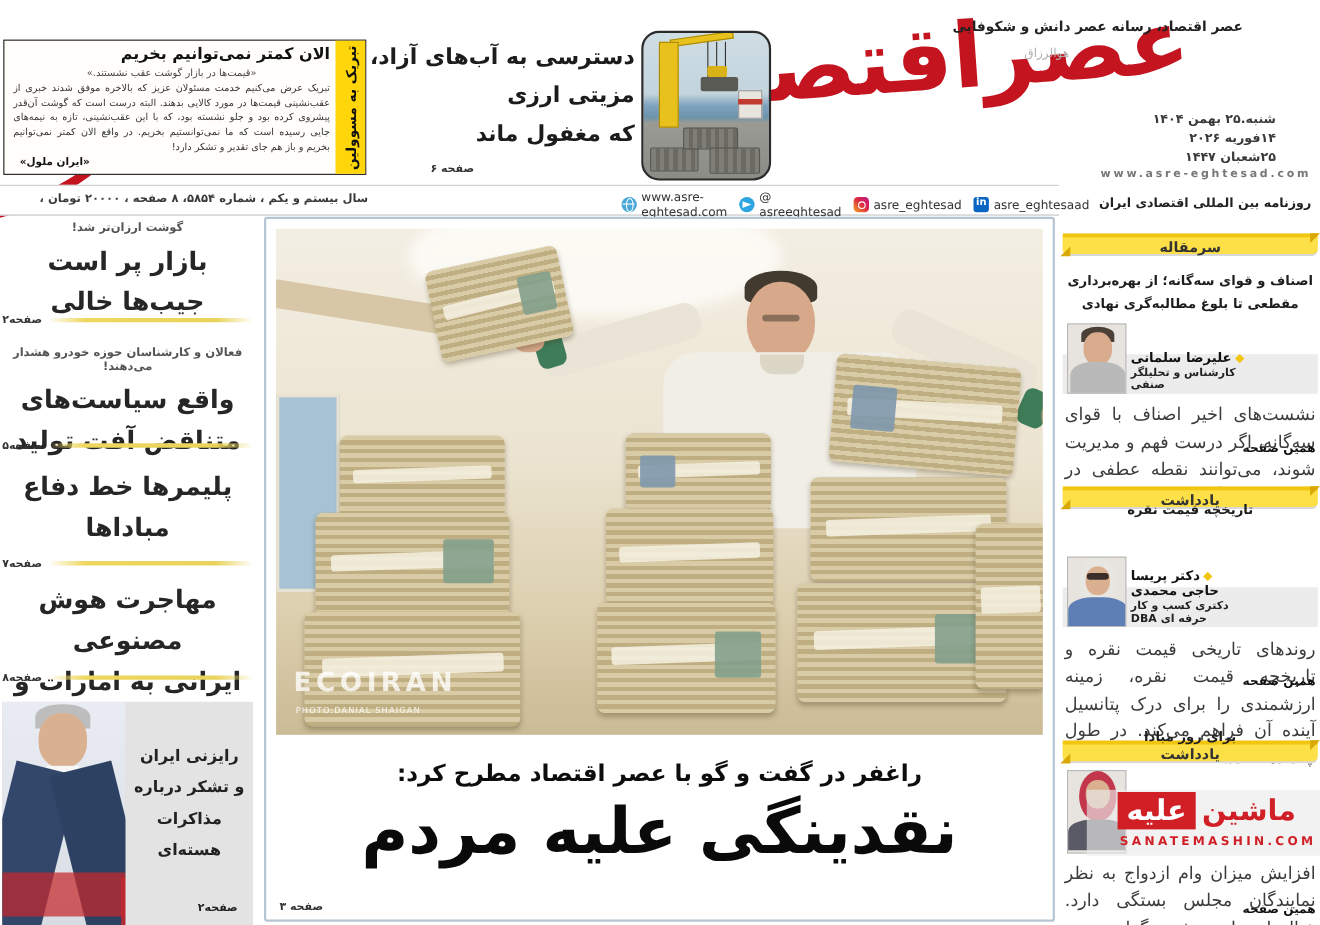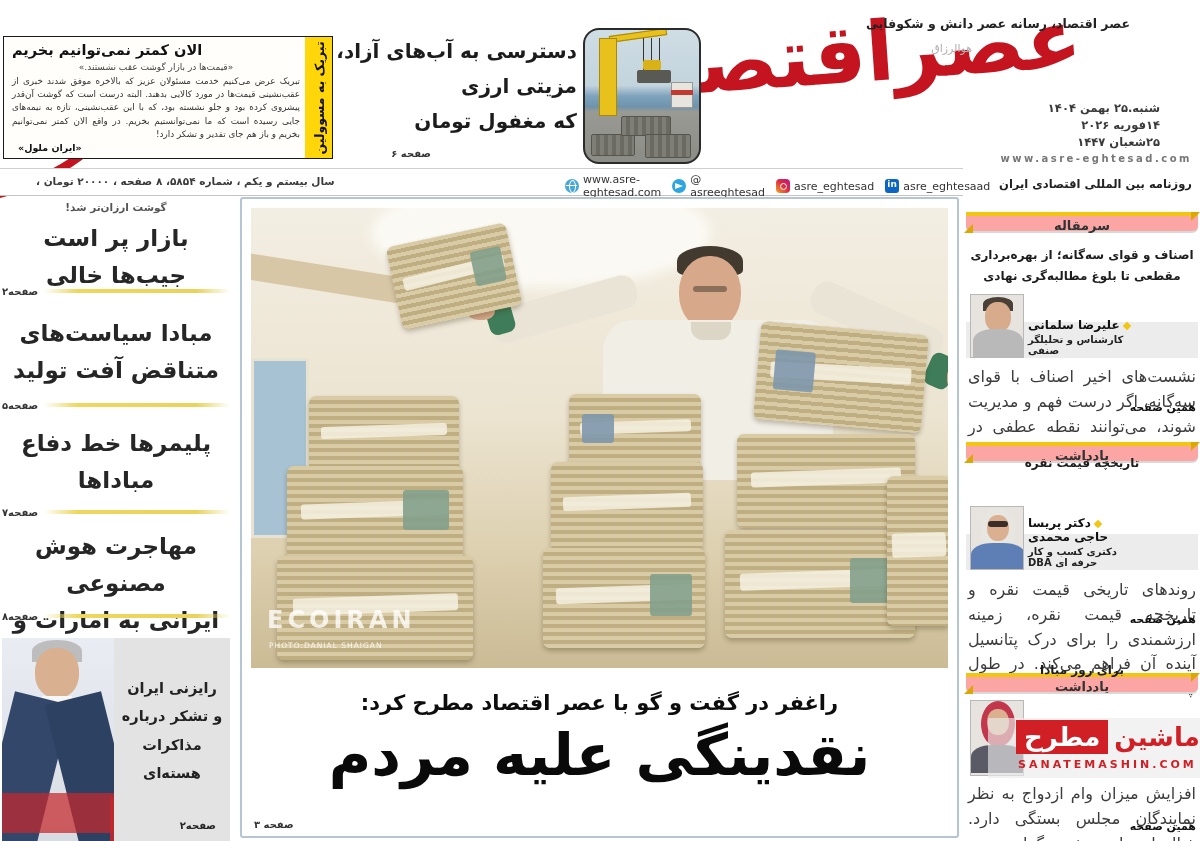--- a/index.html
+++ b/index.html
@@ -19,21 +19,21 @@
   .subtitle { position:absolute; right:8px; top:177px; font-size:11.5px; font-weight:bold; color:#222; }
   .logo-tail { position:absolute; left:0px; top:128px; width:118px; height:72px; }
 
   
   .satire-box { position:absolute; left:3px; top:36px; width:330px; height:123px;
                 border:1.5px solid #1a1a1a; background:#fffefa; }
   .satire-strip { position:absolute; left:auto; right:0; top:0; bottom:0; width:27px; background:#ffd60a; }
   .satire-strip span { position:absolute; top:50%; left:50%; transform:translate(-50%,-50%) rotate(-90deg);
                        white-space:nowrap; font-size:12.5px; font-weight:bold; color:#111; }
   .satire-inner { position:absolute; inset:5px 32px 5px 8px; }
-  .satire-title { text-align:left; font-size:14.5px; font-weight:bold; color:#111; }
+  .satire-title { text-align:right; font-size:14.5px; font-weight:bold; color:#111; }
   .satire-quote { text-align:center; font-size:9px; color:#444; margin-top:4px; }
   .satire-body { font-size:8.8px; color:#333; text-align:justify; line-height:1.5; margin-top:3px; }
   .satire-sign { position:absolute; left:6px; bottom:0px; font-size:9.5px; font-weight:bold; color:#111; }
 
   
   .top-story { position:absolute; left:335px; top:34px; width:246px; }
   .top-story .l { display:block; text-align:right; font-size:20px; font-weight:bold;
                   color:#1c1c1c; line-height:1.75; padding-right:4px; }
   .top-story .pg { display:block; margin-top:9px; padding-right:150px; font-size:10px; font-weight:bold; color:#333; }
   .port-photo { position:absolute; left:583px; top:28px; width:118px; height:136px;
@@ -136,21 +136,21 @@
   .main-kicker { position:absolute; left:0; right:0; top:492px; text-align:center;
                  font-size:21px; font-weight:bold; color:#0d0d0d; }
   .main-headline { position:absolute; left:0; right:0; top:522px; text-align:center;
                    font-size:58px; font-weight:bold; color:#0a0a0a; letter-spacing:-1px; }
   .main-page { position:absolute; left:12px; bottom:6px; font-size:10px; font-weight:bold; color:#333; }
 
   
   .rc { position:absolute; right:2px; width:232px; }
   .ribbon { position:relative; height:21px; text-align:center; font-size:13px; font-weight:bold;
             color:#333; border-top:4px solid #f2c50f; border-bottom:2px solid #d8d8d8;
-            border-radius:0 0 6px 6px; background:#fca5a5; line-height:19px; }
+            border-radius:0 0 6px 6px; background:#fde047; line-height:19px; }
   .ribbon::before { content:''; position:absolute; right:-2px; top:-4px; width:0; height:0;
                     border-top:9px solid #d9a804; border-right:9px solid transparent; }
   .ribbon::after { content:''; position:absolute; left:-2px; bottom:-2px; width:0; height:0;
                    border-bottom:9px solid #d9a804; border-left:9px solid transparent; }
   .rc-headline { text-align:center; font-size:12px; font-weight:bold; color:#1e1e1e; line-height:1.75; }
   .author { position:absolute; right:2px; width:232px; }
   .author .band { position:absolute; left:0; right:0; bottom:0; height:36px; background:#ececec; }
   .author .photo { position:absolute; left:4px; bottom:0; width:54px; height:64px;
                    border:1px solid #b8b8b8; background:#e7e4df; overflow:hidden; }
   .ah-head { position:absolute; left:14px; top:7px; width:26px; height:30px; background:#d8ab8c; border-radius:46%; }
@@ -206,21 +206,21 @@
       <div class="satire-title">الان کمتر نمی‌توانیم بخریم</div>
       <div class="satire-quote">«قیمت‌ها در بازار گوشت عقب نشستند.»</div>
       <div class="satire-body">تبریک عرض می‌کنیم خدمت مسئولان عزیز که بالاخره موفق شدند خبری از عقب‌نشینی قیمت‌ها در مورد کالایی بدهند. البته درست است که گوشت آن‌قدر پیشروی کرده بود و جلو نشسته بود، که با این عقب‌نشینی، تازه به نیمه‌های جایی رسیده است که ما نمی‌توانستیم بخریم. در واقع الان کمتر نمی‌توانیم بخریم و باز هم جای تقدیر و تشکر دارد!</div>
       <div class="satire-sign">«ایران ملول»</div>
     </div>
   </div>
 
   <div class="top-story">
     <span class="l">دسترسی به آب‌های آزاد،</span>
     <span class="l">مزیتی ارزی</span>
-    <span class="l">که مغفول تومان</span>
+    <span class="l">که مغفول ماند</span>
     <span class="pg">صفحه ۶</span>
   </div>
 
   <div class="port-photo">
     <div class="crane-boom"></div>
     <div class="crane-mast"></div>
     <div class="crane-cable"></div>
     <div class="crane-cable c2"></div>
     <div class="crane-cable c3"></div>
     <div class="crane-hook"></div>
@@ -258,21 +258,22 @@
     <div class="lc-kicker">گوشت ارزان‌تر شد!</div>
     <span class="lc-line">بازار پر است</span>
     <span class="lc-line">جیب‌ها خالی</span>
   </div>
   <div class="rule" style="top:285px;">
     <span class="pg">صفحه۲</span>
     <span class="ln"></span>
   </div>
 
   <div class="lc-item" style="top:315px;">
-    <span class="lc-line">مبادا سیاست‌های</span>
+    <div class="lc-kicker">فعالان و کارشناسان حوزه خودرو هشدار می‌دهند!</div>
+    <span class="lc-line">واقع سیاست‌های</span>
     <span class="lc-line">متناقض آفت تولید</span>
   </div>
   <div class="rule" style="top:399px;">
     <span class="pg">صفحه۵</span>
     <span class="ln"></span>
   </div>
 
   <div class="lc-item" style="top:425px;">
     <span class="lc-line">پلیمرها خط دفاع</span>
     <span class="lc-line">مبادا‌ها</span>
@@ -396,21 +397,21 @@
   </div>
   <div class="author" style="top:696px;height:80px;">
     <div class="photo" style="height:76px;">
       <div class="ah-scarf red"></div>
       <div class="ah-face"></div>
       <div class="ah-body-blue" style="background:#5a5a66;top:44px;"></div>
     </div>
   </div>
   <div class="sm-wm">
     <div class="sm-row">
-      <span class="sm-boxed">مطرح</span>
+      <span class="sm-boxed">علیه</span>
       <span class="sm-plain">ماشین</span>
     </div>
     <div class="sm-url">SANATEMASHIN.COM</div>
   </div>
   <div class="rc-excerpt" style="top:782px;">افزایش میزان وام ازدواج به نظر نمایندگان مجلس بستگی دارد. خیال‌مان راحت شد. نگران بودیم یک‌وقت این مورد از دست‌تان در نرود و از مردم نظرسنجی نکنید.</div>
   <div class="rc-more" style="top:820px;">همین صفحه</div>
 
 </div>
 
 </body></html>

